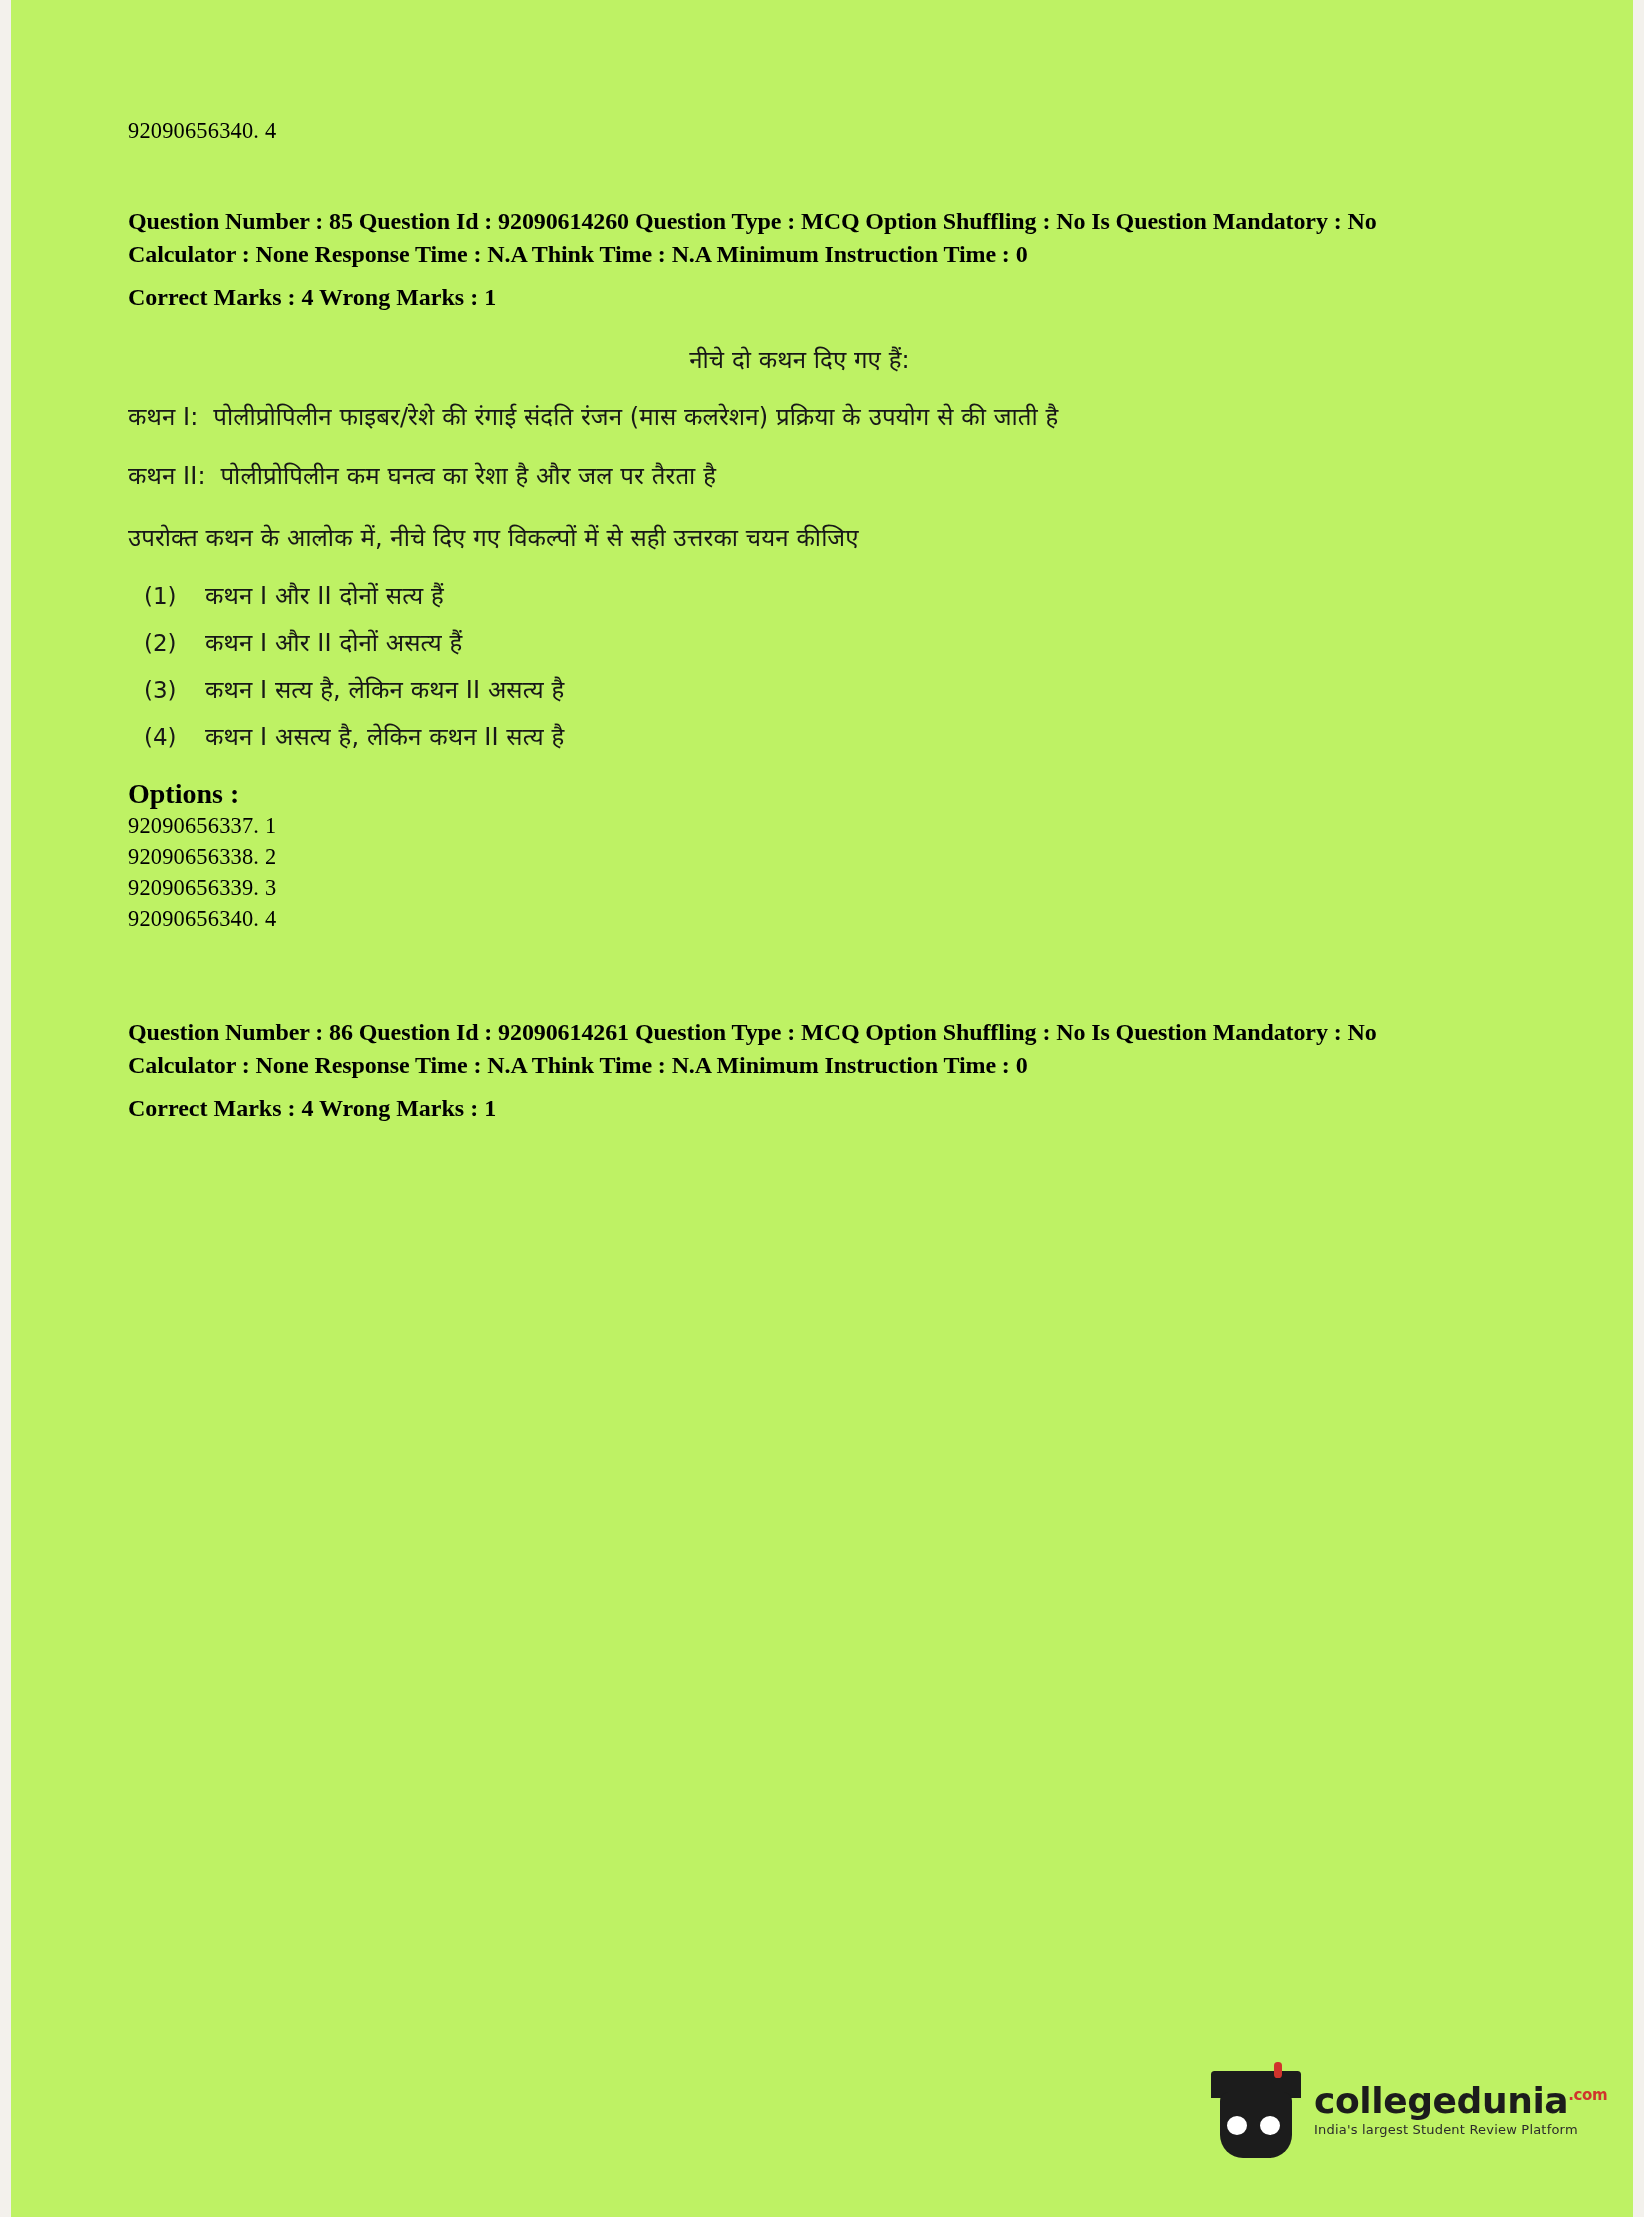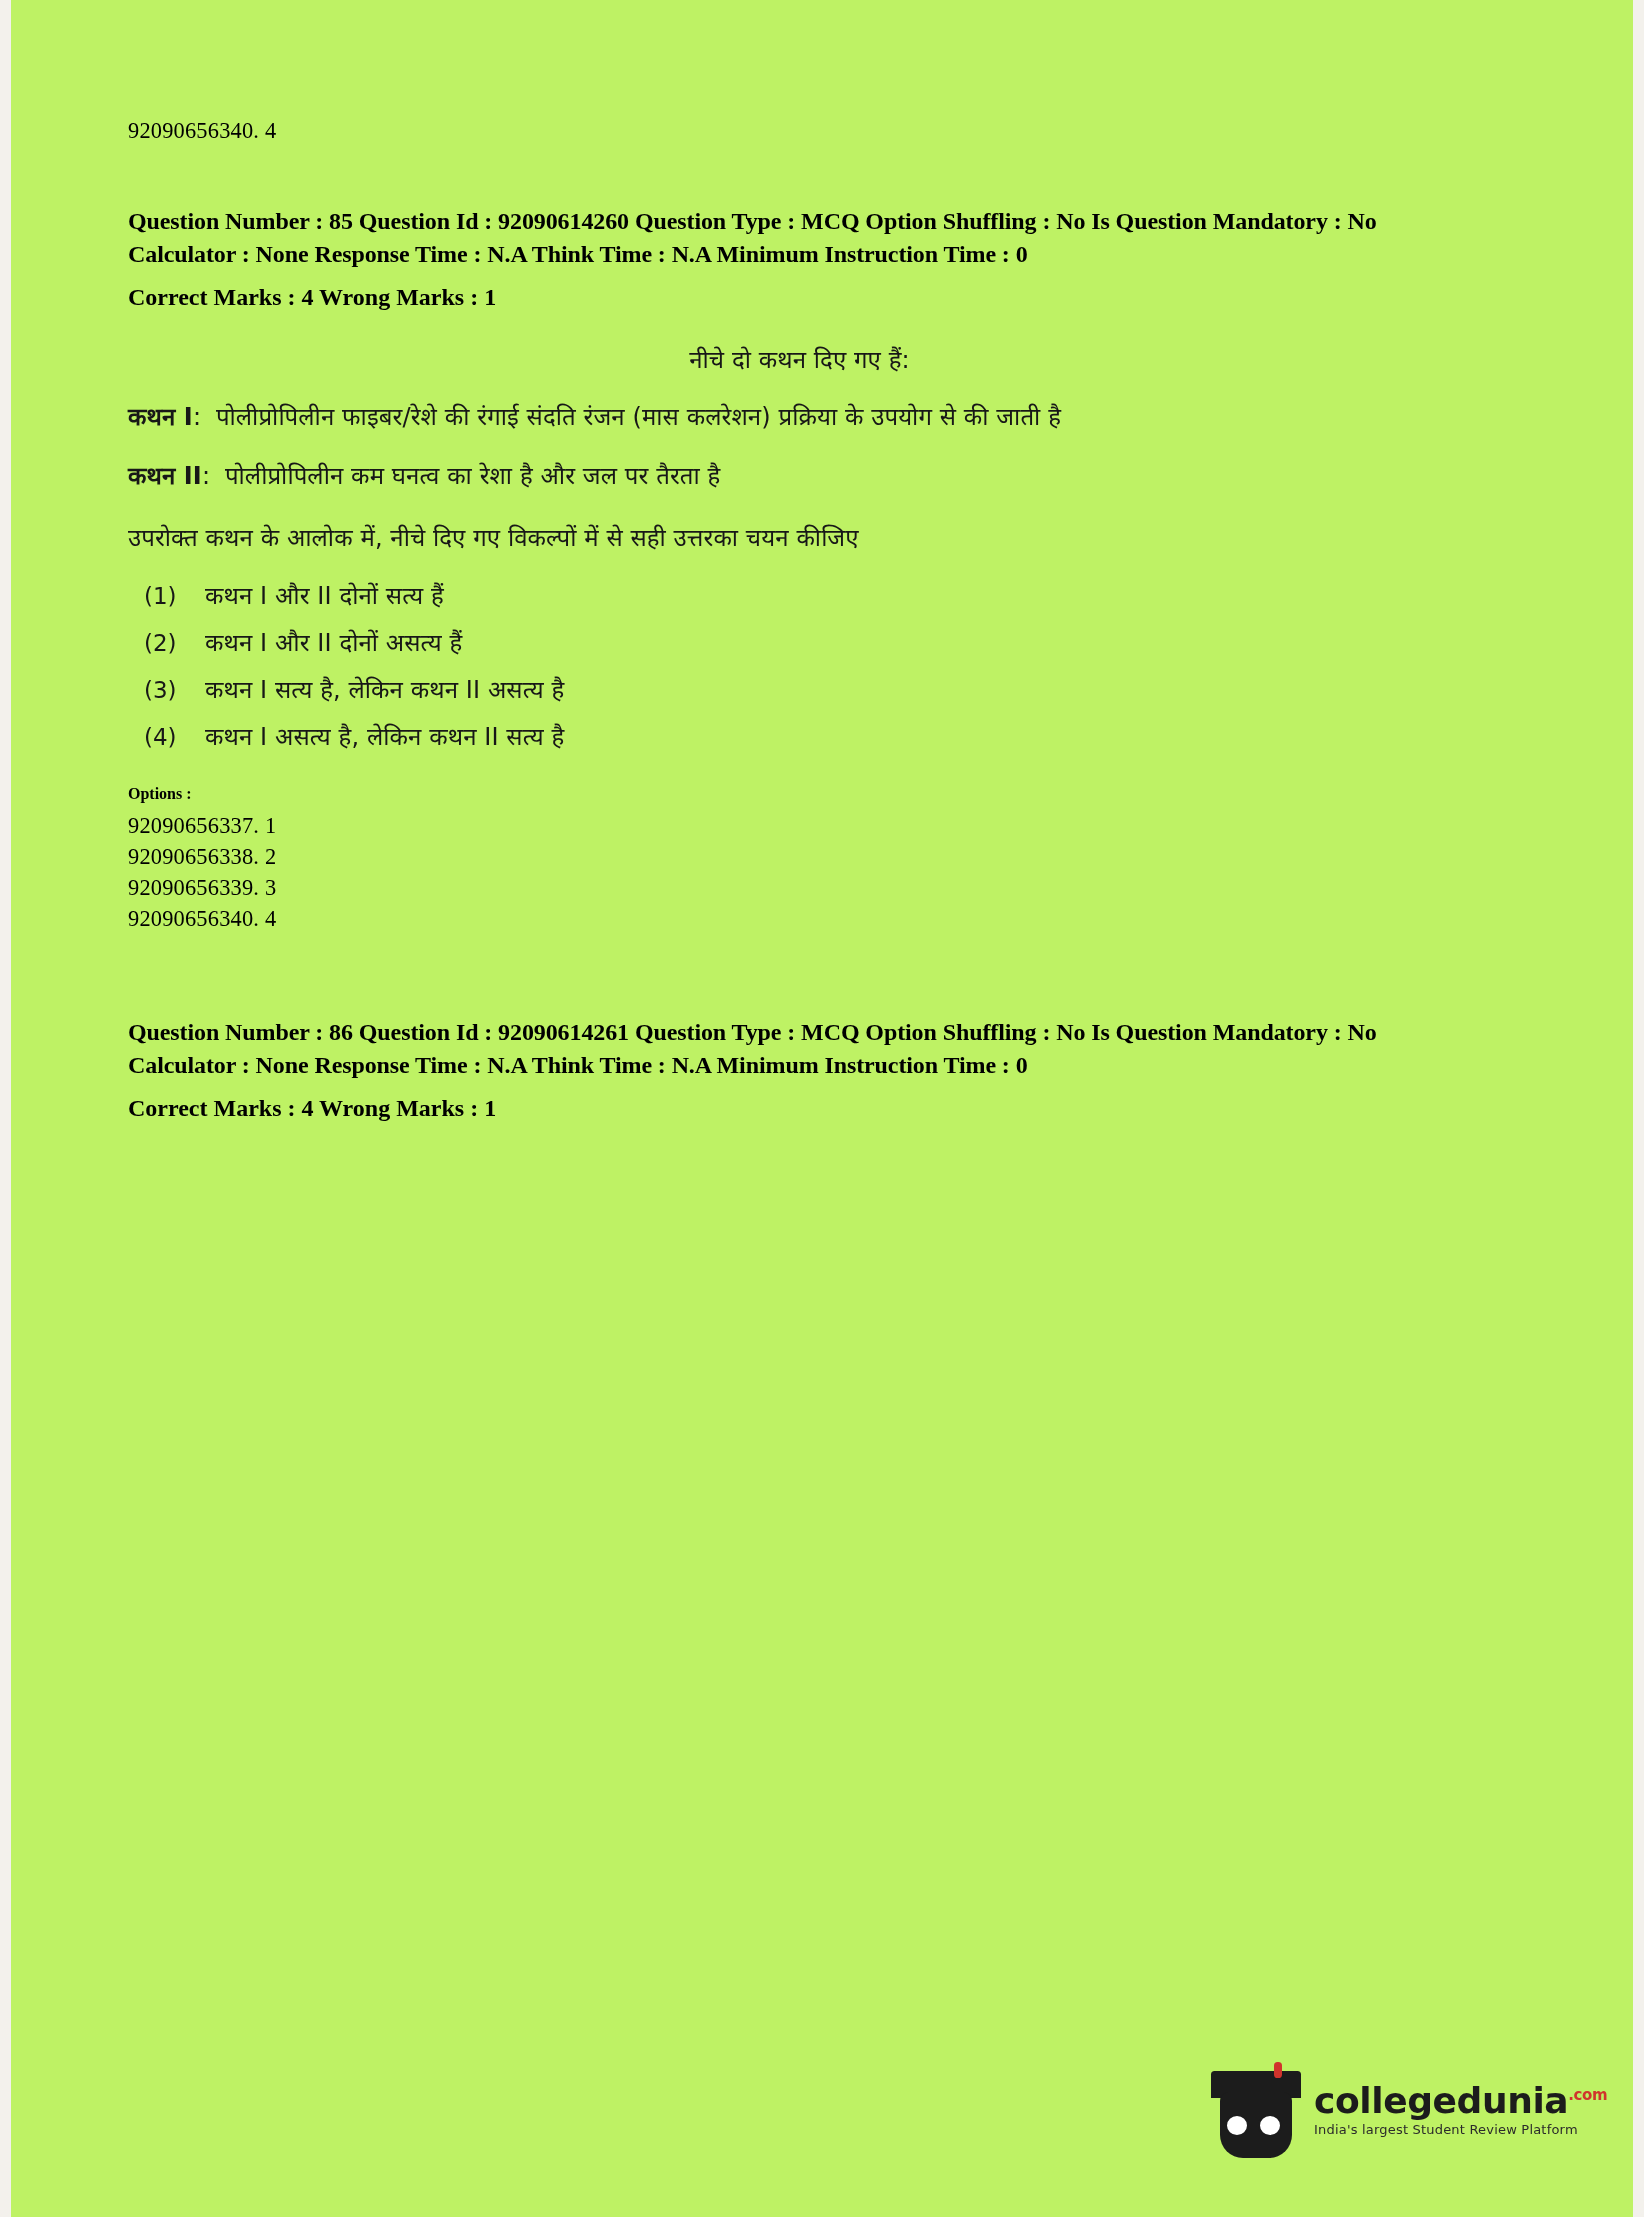--- a/index.html
+++ b/index.html
@@ -75,21 +75,21 @@
     margin-top: 30px;
     text-align: center;
   }
 
   .stmt {
     font-size: 24px;
     line-height: 36px;
     margin-top: 23px;
     max-width: 1303px;
   }
-  .stmt .lbl { display: inline; font-weight: bold; }
+  .stmt .lbl { display: inline; }
   .stmt .colon { display: inline-block; width: 23px; }
 
   .stem-ask {
     font-size: 24px;
     line-height: 34px;
     margin-top: 27px;
   }
 
   .opts {
     margin-top: 25px;
@@ -109,21 +109,21 @@
     color: #171717;
     font-family: "DejaVu Sans", sans-serif;
   }
   .opt-text {
     font-size: 24px;
     line-height: 32px;
   }
 
   .options-label {
     font-weight: bold;
-    font-size: 16px;
+    font-size: 28px;
     line-height: 32px;
     margin-top: 25px;
   }
   .opt-id {
     font-size: 22.4px;
     line-height: 31px;
     letter-spacing: 0.2px;
   }
 
   .gap-between-q {

